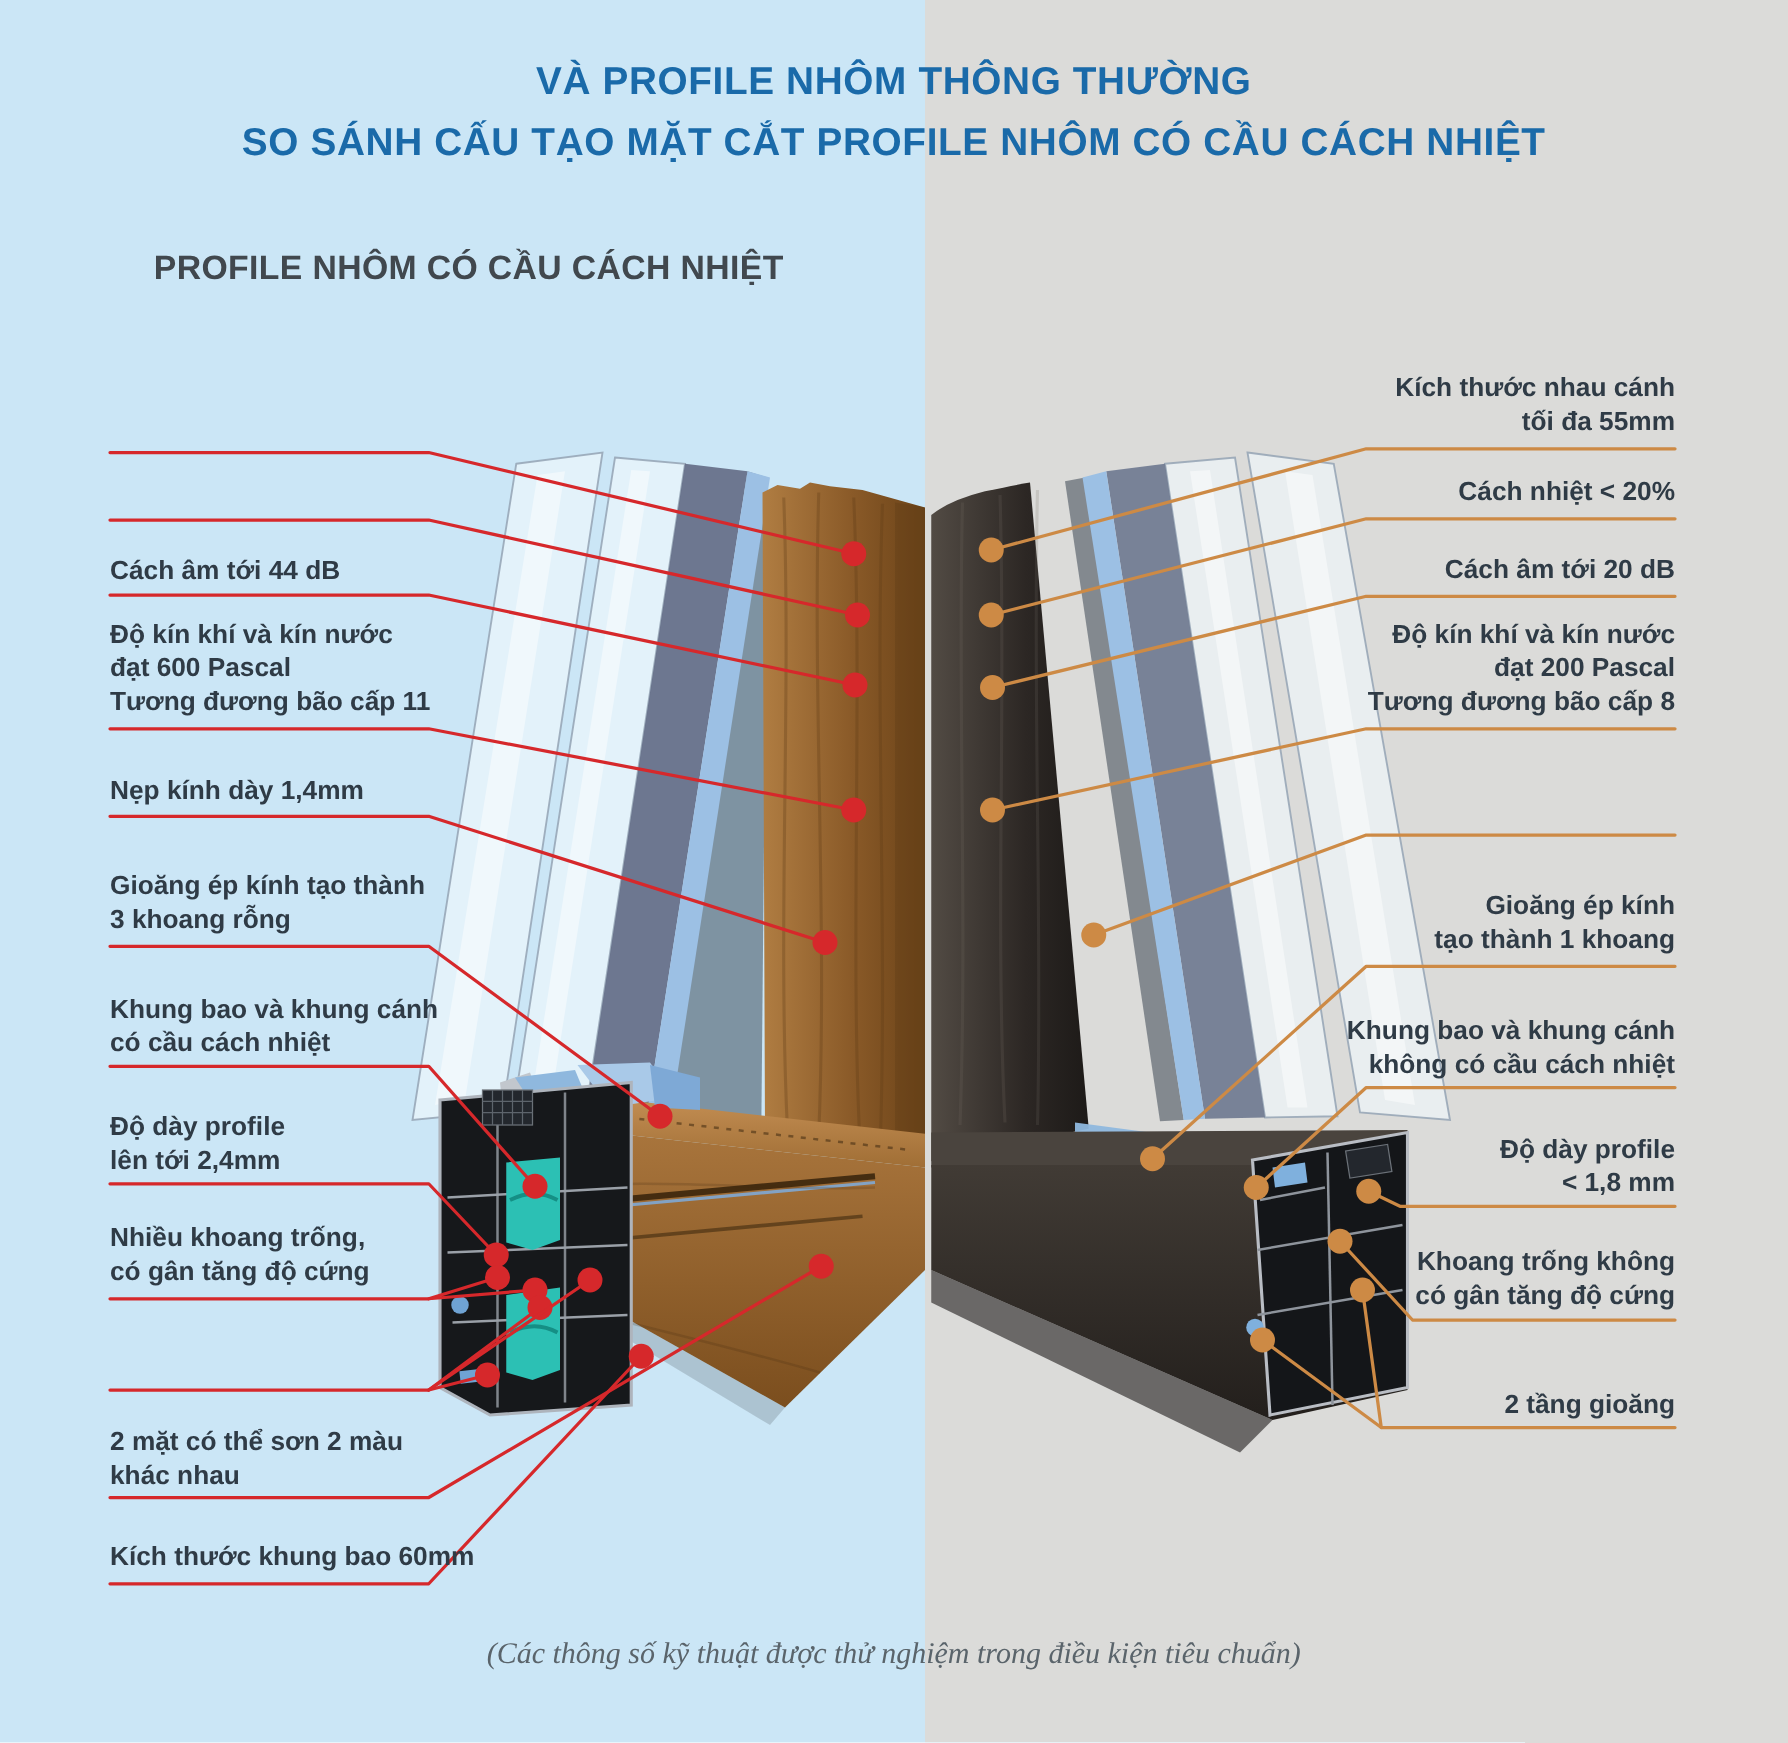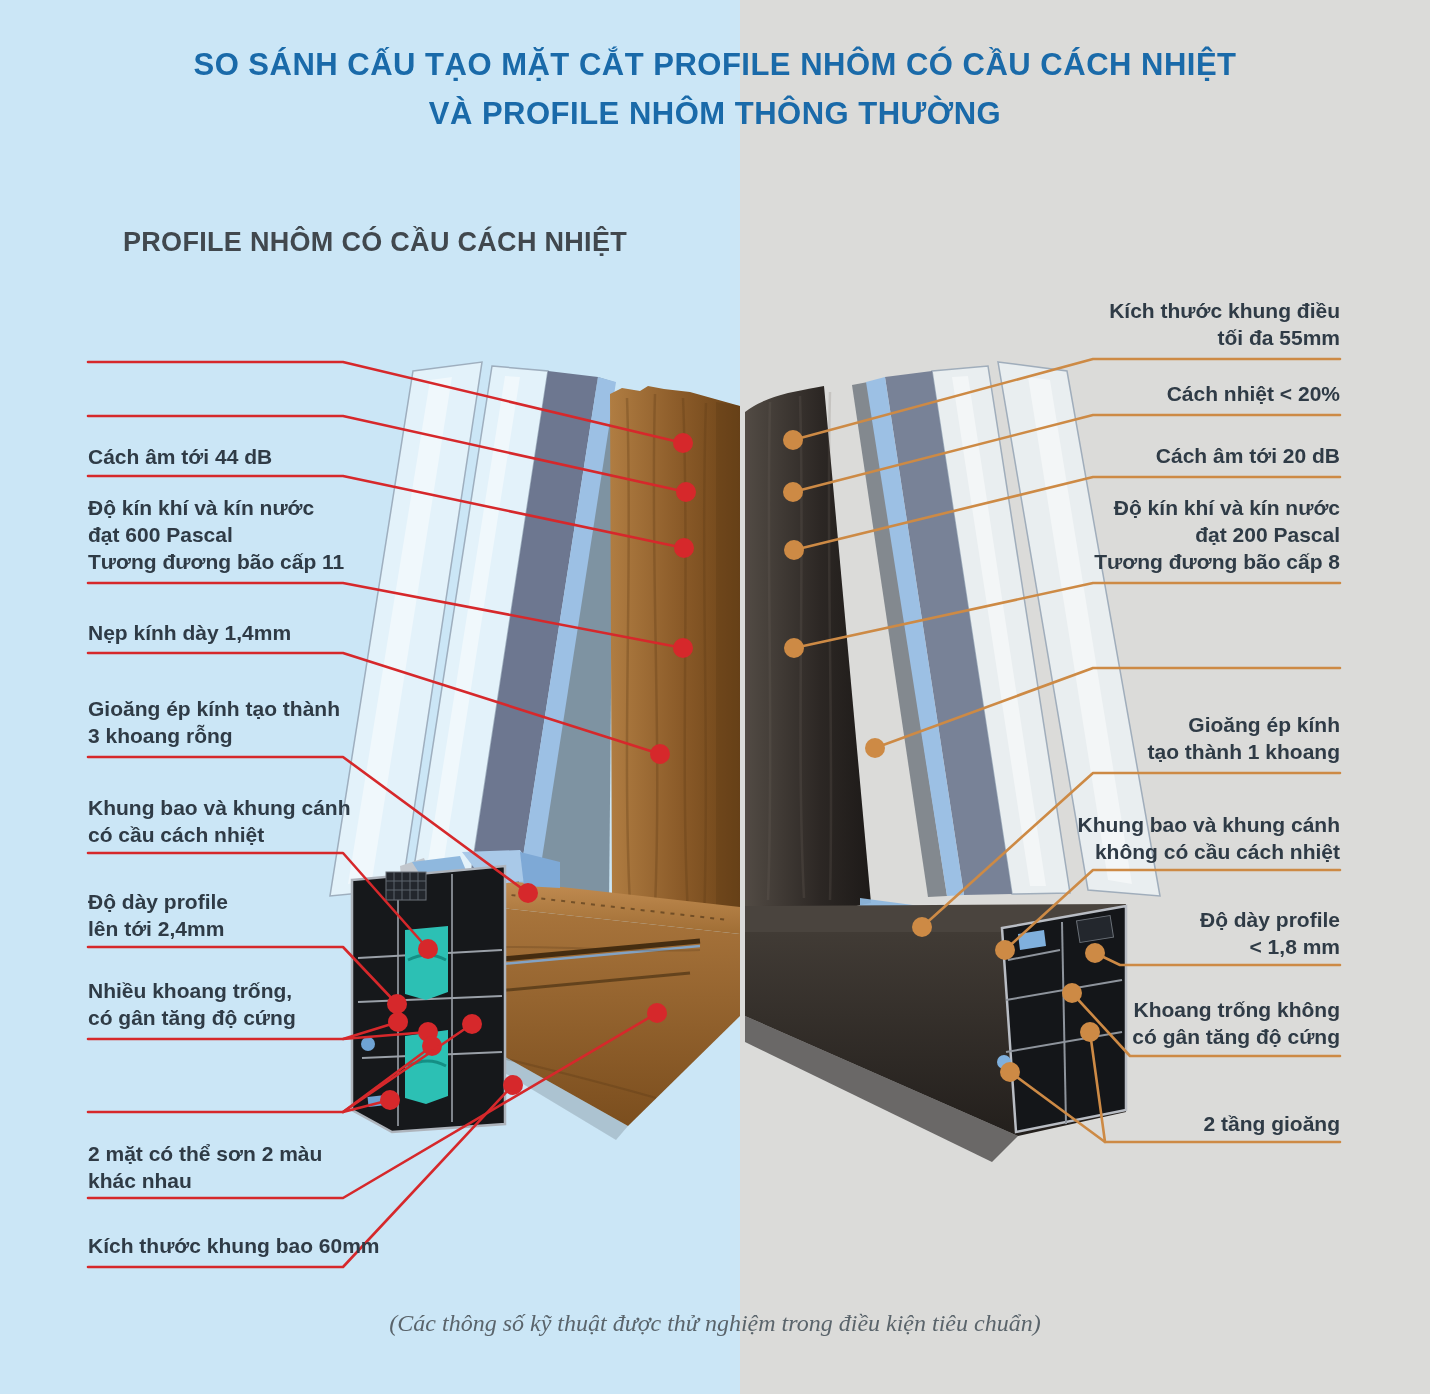--- a/index.html
+++ b/index.html
@@ -8,21 +8,21 @@
     font-family:"Liberation Sans",sans-serif;
     background:var(--bg_left,#cbe6f6);
   }
   .bg-right{position:absolute;left:740px;top:0;width:690px;height:1394px;background:var(--bg_right,#dbdbd9);}
   .title{
     position:absolute;top:40px;left:0;width:1430px;text-align:center;
     color:var(--title_color,#1a6aa9);font-weight:800;font-size:31px;line-height:49px;letter-spacing:.5px;
   }
   .sec-header{
     position:absolute;top:199px;font-weight:800;font-size:27px;letter-spacing:.3px;
-    color:var(--header_color,#41484e);text-align:center;margin-top:28px;
+    color:var(--header_color,#41484e);text-align:center;
   }
   .sec-header.left{left:55px;width:640px;}
   .sec-header.right{left:795px;width:570px;}
   .art{position:absolute;left:0;top:0;}
   .lbl{
     position:absolute;font-size:21px;line-height:27px;font-weight:600;
     color:var(--label_color,#2f3b46);white-space:pre-line;
   }
   .lbl.left{left:88px;width:350px;text-align:left;}
   .lbl.right{left:1030px;width:310px;text-align:right;}
@@ -39,22 +39,22 @@
   .dot-r{fill:var(--accent_right,#cd8a45);}
   .alu{stroke:#9aa0a8;stroke-width:2;fill:none;}
 </style>
 </head>
 <body>
 
 <div class="stage">
   <div class="bg-right"></div>
 
   <div class="title">
+    <div>VÀ PROFILE NHÔM THÔNG THƯỜNG</div>
     <div>SO SÁNH CẤU TẠO MẶT CẮT PROFILE NHÔM CÓ CẦU CÁCH NHIỆT</div>
-    <div>VÀ PROFILE NHÔM THÔNG THƯỜNG</div>
   </div>
 
   <div class="sec-header left">PROFILE NHÔM CÓ CẦU CÁCH NHIỆT</div>
 
   <svg class="art" width="1430" height="1394" viewBox="0 0 1430 1394">
     <defs>
       <linearGradient id="woodV" x1="0" y1="0" x2="1" y2="0">
         <stop offset="0" stop-color="#b07d42"></stop>
           <stop offset="0.55" stop-color="#8a5a28"></stop>
           <stop offset="1" stop-color="#6b4318"></stop>
@@ -237,21 +237,21 @@
   <div class="lbl left" style="top:794px">Khung bao và khung cánh
 có cầu cách nhiệt</div>
   <div class="lbl left" style="top:888px">Độ dày profile
 lên tới 2,4mm</div>
   <div class="lbl left" style="top:977px">Nhiều khoang trống,
 có gân tăng độ cứng</div>
   <div class="lbl left" style="top:1140px">2 mặt có thể sơn 2 màu
 khác nhau</div>
   <div class="lbl left" style="top:1232px">Kích thước khung bao 60mm</div>
 
-  <div class="lbl right" style="top:297px">Kích thước khung điều
+  <div class="lbl right" style="top:297px">Kích thước nhau cánh
 tối đa 55mm</div>
   <div class="lbl right" style="top:380px">Cách nhiệt &lt; 20%</div>
   <div class="lbl right" style="top:442px">Cách âm tới 20 dB</div>
   <div class="lbl right" style="top:494px">Độ kín khí và kín nước
 đạt 200 Pascal
 Tương đương bão cấp 8</div>
   <div class="lbl right" style="top:711px">Gioăng ép kính
 tạo thành 1 khoang</div>
   <div class="lbl right" style="top:811px">Khung bao và khung cánh
 không có cầu cách nhiệt</div>

